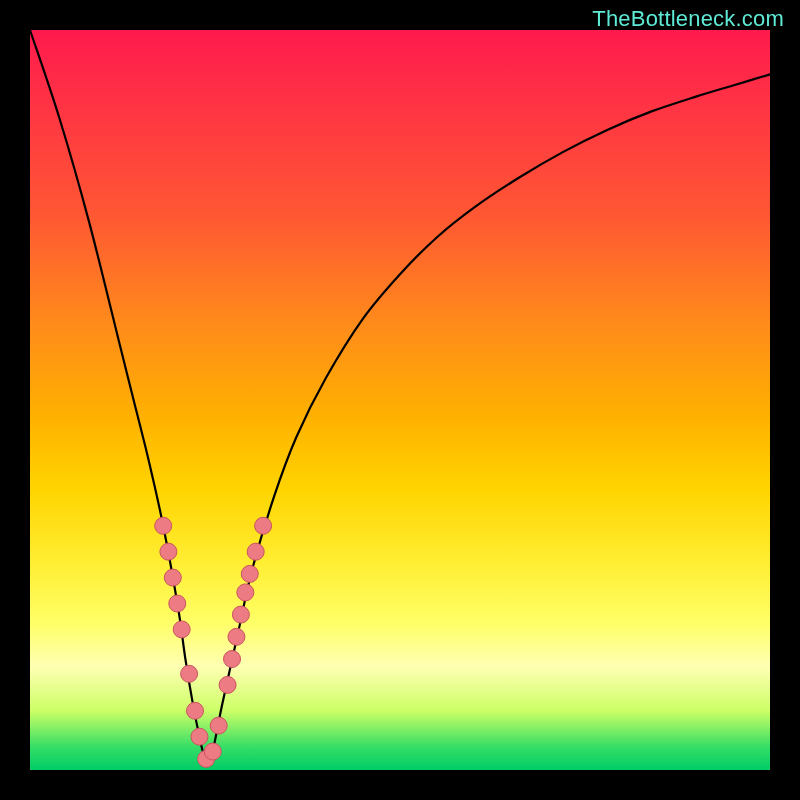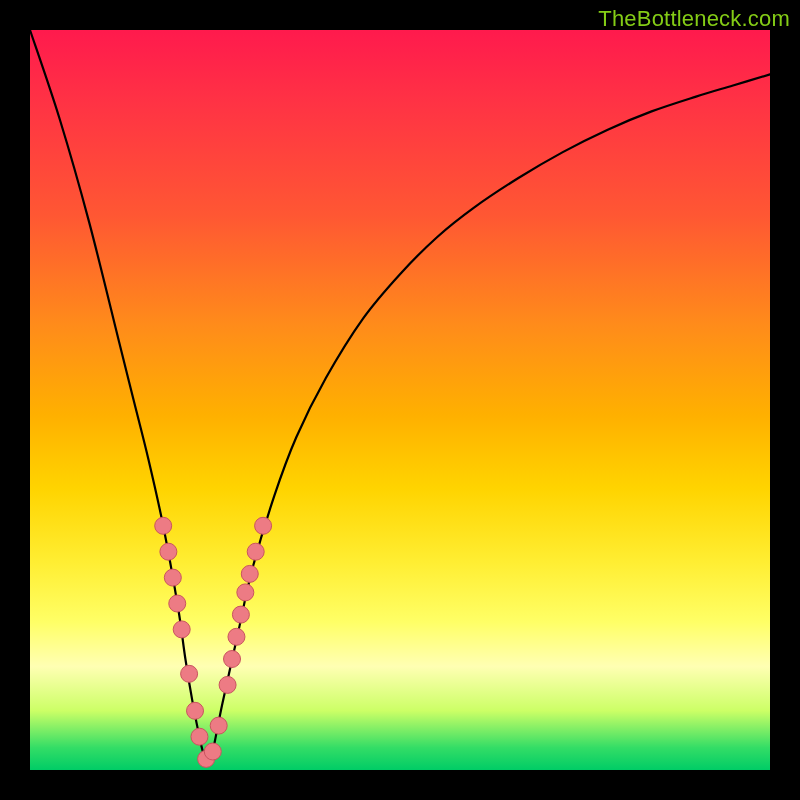--- a/index.html
+++ b/index.html
@@ -29,22 +29,22 @@
       #ffff66 80%,
       #ffffb3 86%,
       #ccff66 92%,
       #33dd66 97%,
       #00cc66 100%
     );
   }
   .watermark {
     position: absolute;
     top: 6px;
-    right: 10px;
-    color: #84cc16;
+    right: 16px;
+    color: #5eead4;
     font-size: 22px;
     font-weight: 500;
     letter-spacing: 0.2px;
     user-select: none;
   }
   svg.curve {
     position: absolute;
     left: 0;
     top: 0;
     width: 740px;

